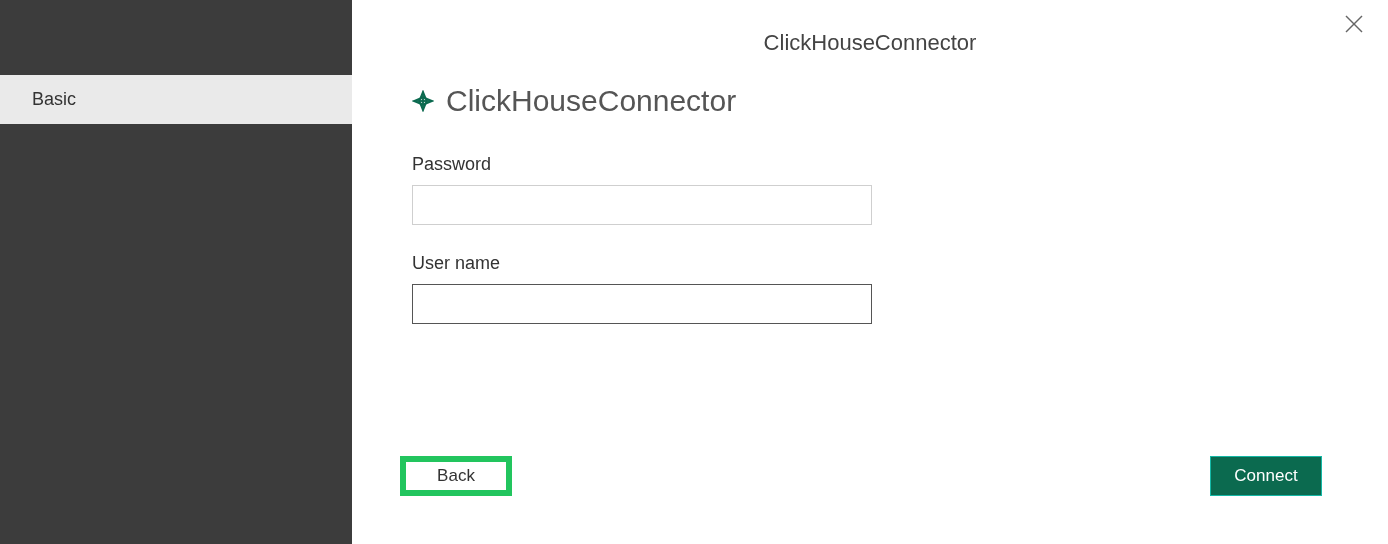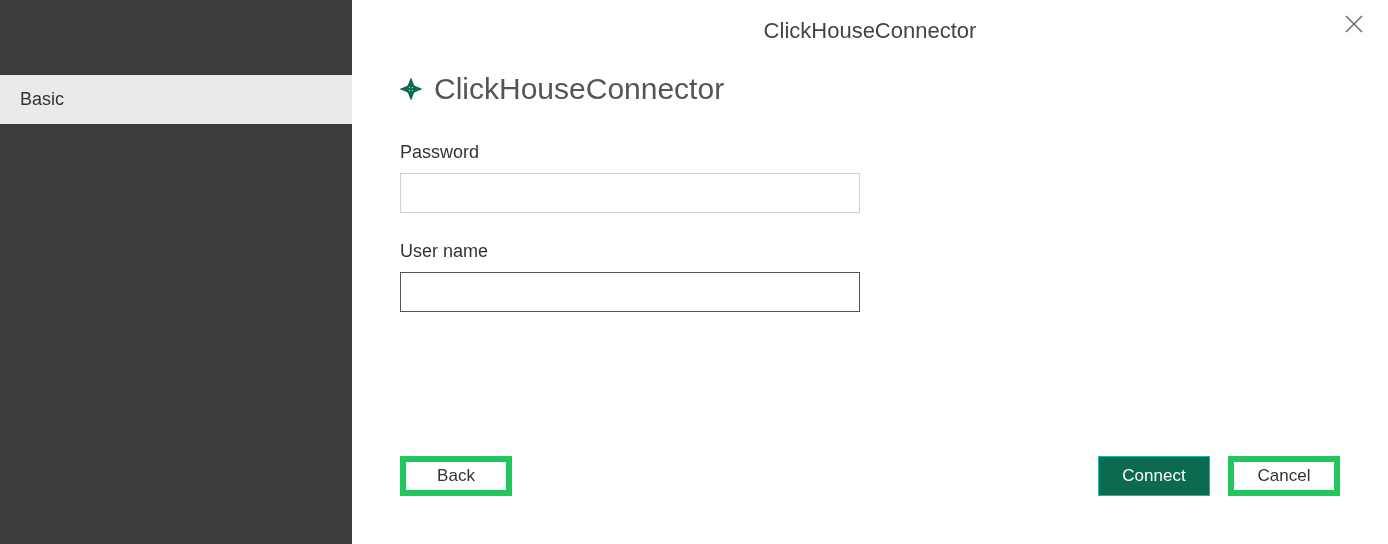--- a/index.html
+++ b/index.html
@@ -26,28 +26,28 @@
       height: 100%;
       background: #3c3c3c;
       flex-shrink: 0;
     }
     .sidebar-spacer {
       height: 75px;
     }
     .sidebar-item {
       background: #eaeaea;
       color: #333;
-      padding: 14px 20px;
+      padding: 14px 32px;
       font-size: 18px;
       cursor: pointer;
     }
     .main {
       flex: 1;
       position: relative;
-      padding: 0;
+      padding: 12px;
     }
     .window-title {
       text-align: center;
       font-size: 22px;
       font-weight: 400;
       color: #444;
       padding-top: 18px;
     }
     .close-icon {
       position: absolute;
@@ -179,16 +179,15 @@
       <div class="field">
         <label class="field-label">User name</label>
         <input type="text" class="text-input focused" autofocus="" value="" style="">
       </div>
     </div>
 
     <div class="button-row">
       <button class="btn">Back</button>
       <div class="spacer"></div>
       <button class="btn btn-primary">Connect</button>
-      <button class="btn">Cancel</button>
     </div>
   </div>
 </div>
 
 </body></html>

